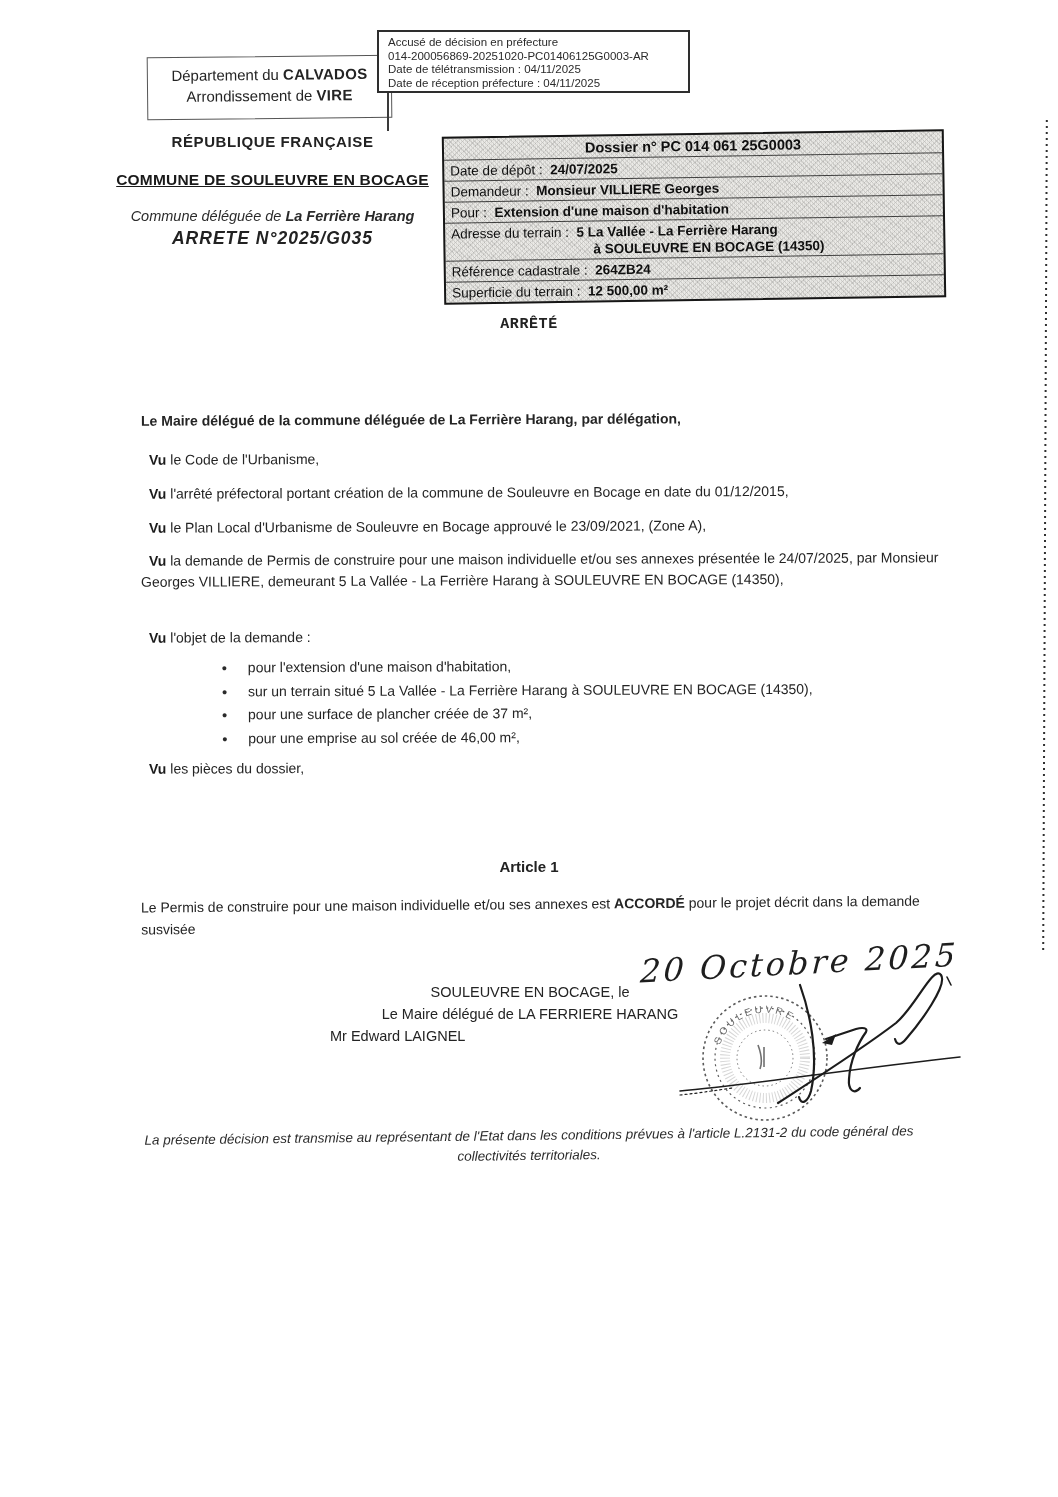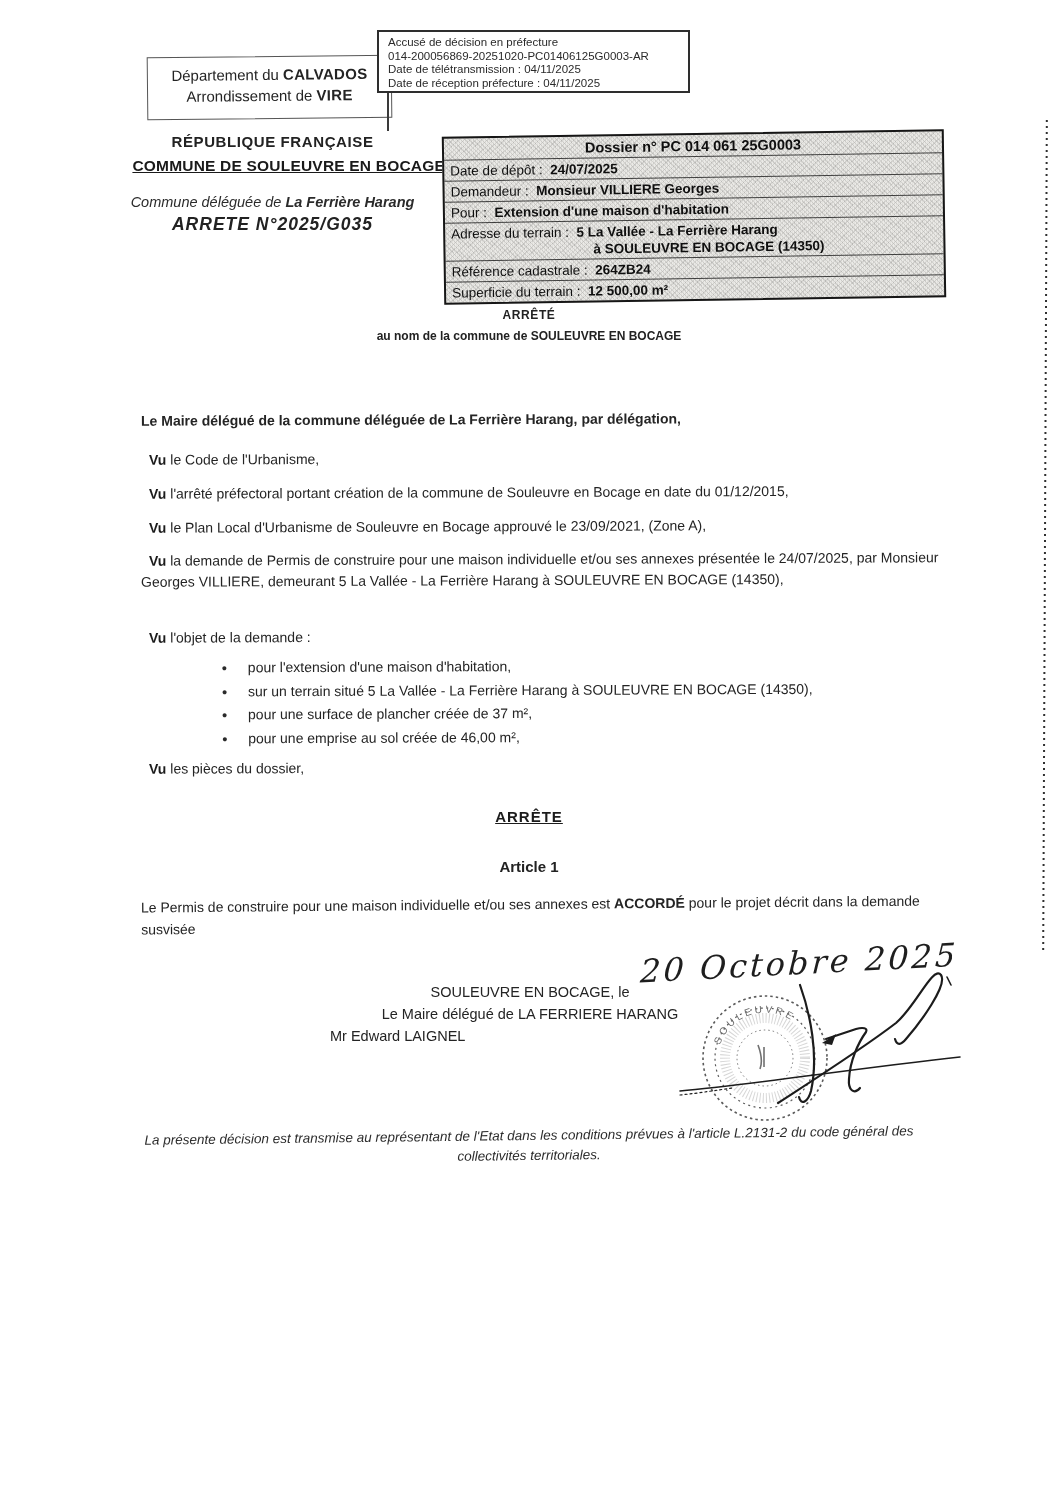--- a/index.html
+++ b/index.html
@@ -29,21 +29,21 @@
   .stamp-box{
     position:absolute;left:377px;top:30px;width:313px;height:63px;
     border:2.5px solid #2e2e2e;
     padding:4px 0 0 9px;box-sizing:border-box;
     font-size:11.5px;line-height:13.5px;color:#2a2a2a;
     background:#fff;
   }
   
   .left-head{position:absolute;left:100px;top:133px;width:345px;text-align:center;}
   .republic{font-weight:bold;font-size:15px;letter-spacing:.6px;color:#222;}
-  .commune{margin-top:7px;font-weight:bold;font-size:15.5px;text-decoration:underline;letter-spacing:.2px;color:#1a1a1a;text-align:right;}
+  .commune{margin-top:21px;font-weight:bold;font-size:15.5px;text-decoration:underline;letter-spacing:.2px;color:#1a1a1a;}
   .delegated{margin-top:19px;font-style:italic;font-size:14.5px;color:#2b2b2b;}
   .arrete-num{margin-top:4px;font-style:italic;font-weight:bold;font-size:17.5px;letter-spacing:1px;color:#222;}
   
   .dossier{
     position:absolute;left:443px;top:133px;width:498px;
     border:2px solid #161616;
     transform:rotate(-.85deg);
     font-size:13.5px;color:#0f0f0f;
     background-color:#e2e1dd;
     background-image:
@@ -56,22 +56,22 @@
     padding:3px 0 2px 0;
   }
   .dossier .t-row{
     border-top:1.5px solid rgba(25,25,25,.8);
     padding:2px 4px 1px 6px;line-height:17px;
   }
   .dossier .t-row b{font-weight:700;}
   .dossier .second-line{padding-left:142px;font-weight:700;}
   
   .title-block{
-    position:absolute;left:129px;top:305px;width:800px;
-    text-align:center;font-weight:bold;font-size:12px;line-height:20.5px;color:#222;
+    position:absolute;left:129px;top:315px;width:800px;
+    text-align:center;font-weight:bold;font-size:15px;line-height:20.5px;color:#222;font-family:Liberation Mono, monospace;
   }
   .title-block .t1{letter-spacing:.6px;}
   
   .para{
     position:absolute;left:141px;width:800px;
     font-size:14px;line-height:21px;color:#242424;
     transform:rotate(-.25deg);
   }
   .para b{color:#1b1b1b;margin-left:8px;}
   .bullets{
@@ -157,40 +157,38 @@
     <div class="t-row">
       <div><span>Adresse du terrain :</span>&nbsp;&nbsp;<b>5 La Vallée - La Ferrière Harang</b></div>
       <div class="second-line">à SOULEUVRE EN BOCAGE (14350)</div>
     </div>
     <div class="t-row"><span>Référence cadastrale :</span>&nbsp;&nbsp;<b>264ZB24</b></div>
     <div class="t-row"><span>Superficie du terrain :</span>&nbsp;&nbsp;<b>12 500,00 m²</b></div>
   </div>
 
   <div class="title-block">
     <div class="t1">ARRÊTÉ</div>
-    <div>au nom de la commune de SOULEUVRE EN BOCAGE</div>
   </div>
 
   <div class="para" style="top:409px;font-weight:bold;">Le Maire délégué de la commune déléguée de La Ferrière Harang, par délégation,</div>
   <div class="para" style="top:448px;"><b>Vu</b><span> le Code de l'Urbanisme,</span></div>
   <div class="para" style="top:482px;"><b>Vu</b><span> l'arrêté préfectoral portant création de la commune de Souleuvre en Bocage en date du 01/12/2015,</span></div>
   <div class="para" style="top:516px;"><b>Vu</b><span> le Plan Local d'Urbanisme de Souleuvre en Bocage approuvé le 23/09/2021, (Zone A),</span></div>
   <div class="para" style="top:549px;"><b>Vu</b><span> la demande de Permis de construire pour une maison individuelle et/ou ses annexes présentée le 24/07/2025, par Monsieur Georges VILLIERE, demeurant 5 La Vallée - La Ferrière Harang à SOULEUVRE EN BOCAGE (14350),</span></div>
   <div class="para" style="top:626px;"><b>Vu</b><span> l'objet de la demande :</span></div>
 
   <ul class="bullets">
     <li><span>pour l'extension d'une maison d'habitation,</span></li>
     <li><span>sur un terrain situé 5 La Vallée - La Ferrière Harang à SOULEUVRE EN BOCAGE (14350),</span></li>
     <li><span>pour une surface de plancher créée de 37 m²,</span></li>
     <li><span>pour une emprise au sol créée de 46,00 m²,</span></li>
   </ul>
 
   <div class="para" style="top:757px;"><b>Vu</b><span> les pièces du dossier,</span></div>
 
-  <div class="arrete-heading"><span>ARRÊTE</span></div>
   <div class="article-title">Article 1</div>
   <div class="article-text"><span>Le Permis de construire pour une maison individuelle et/ou ses annexes est </span><b>ACCORDÉ</b><span> pour le projet décrit dans la demande susvisée</span></div>
 
   <div class="sig-place">SOULEUVRE EN BOCAGE, le</div>
   <div class="sig-title">Le Maire délégué de LA FERRIERE HARANG</div>
   <div class="sig-name">Mr Edward LAIGNEL</div>
   <div class="hand-date">20 Octobre 2025</div>
 
   <svg class="seal-sig" viewBox="0 0 330 205">
 

